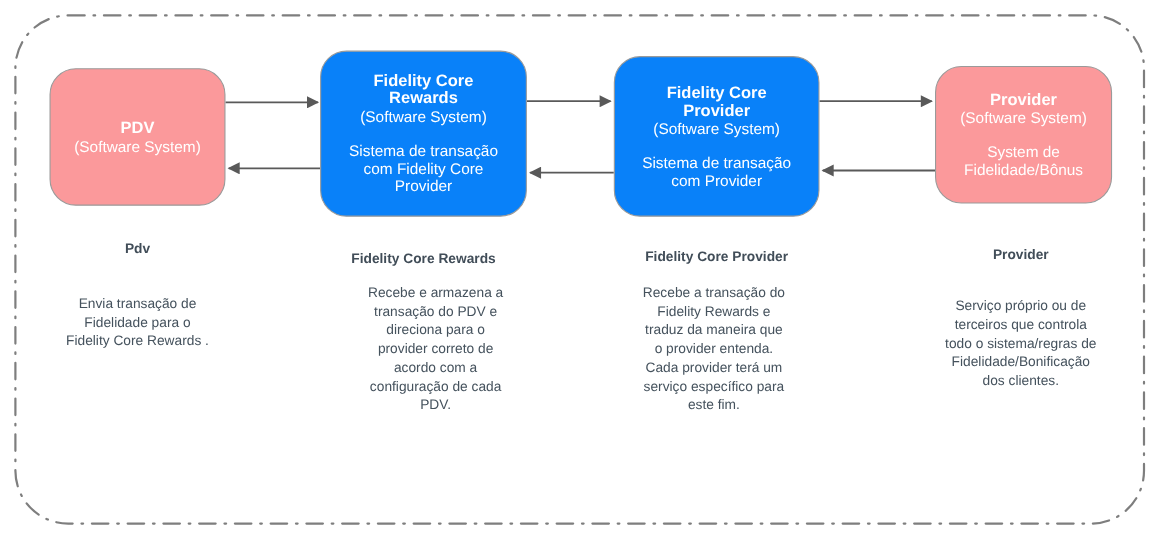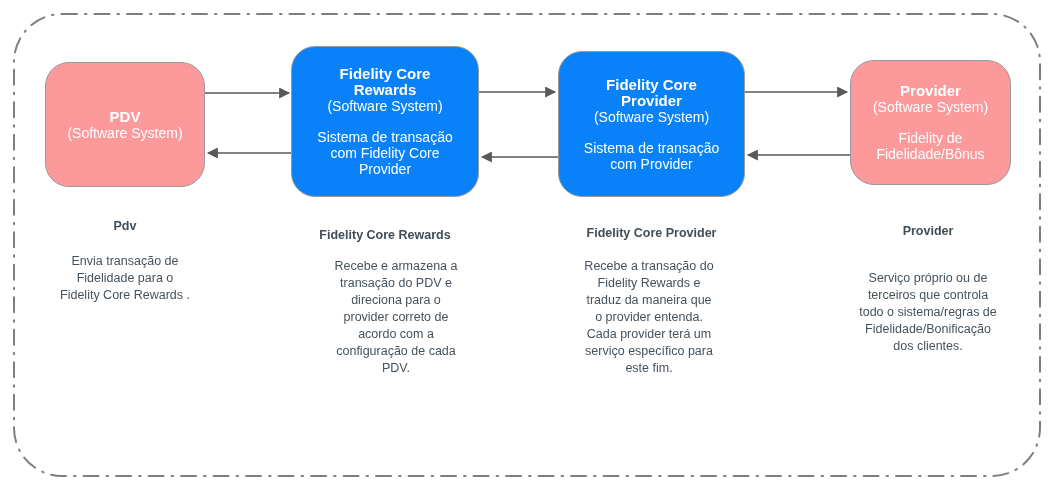--- a/index.html
+++ b/index.html
@@ -118,30 +118,30 @@
     <div class="sys-name">Fidelity Core
 Provider</div>
     <div class="sys-type">(Software System)</div>
     <div class="sys-subtitle">Sistema de transação
 com Provider</div>
   </div>
 
   <div class="sys-box external" style="left:850px; top:60px; width:161px; height:125px;">
     <div class="sys-name">Provider</div>
     <div class="sys-type">(Software System)</div>
-    <div class="sys-subtitle">Fidelity de
+    <div class="sys-subtitle">System de
 Fidelidade/Bônus</div>
   </div>
 
   <div class="col-label" style="left:45px;  width:160px; top:219px;">Pdv</div>
   <div class="col-label" style="left:291px; width:188px; top:228px;">Fidelity Core Rewards</div>
   <div class="col-label" style="left:558px; width:187px; top:226px;">Fidelity Core Provider</div>
   <div class="col-label" style="left:848px; width:160px; top:224px;">Provider</div>
 
-  <div class="col-desc" style="left:30px;  width:190px; top:253px;">Envia transação de
+  <div class="col-desc" style="left:30px;  width:190px; top:268px;">Envia transação de
 Fidelidade para o
 Fidelity Core Rewards .</div>
   <div class="col-desc" style="left:306px; width:180px; top:258px;">Recebe e armazena a
 transação do PDV e
 direciona para o
 provider correto de
 acordo com a
 configuração de cada
 PDV.</div>
   <div class="col-desc" style="left:559px; width:180px; top:258px;">Recebe a transação do

